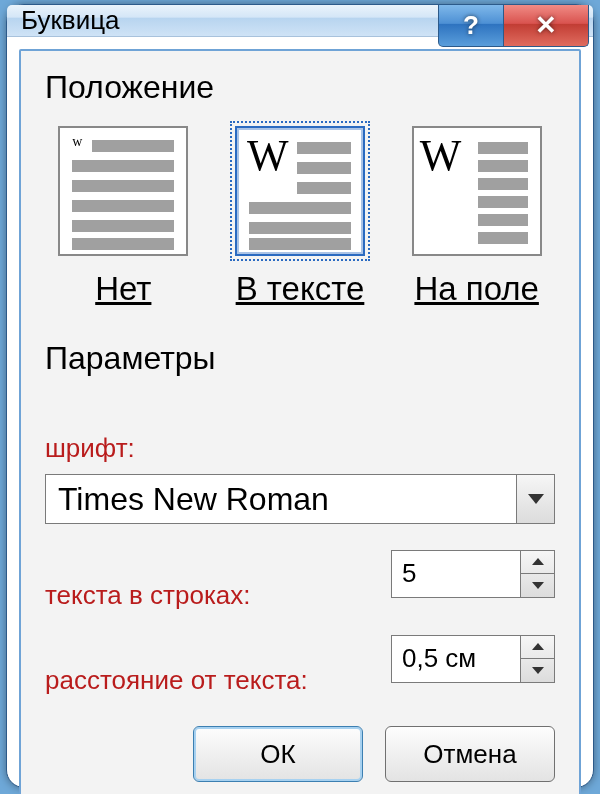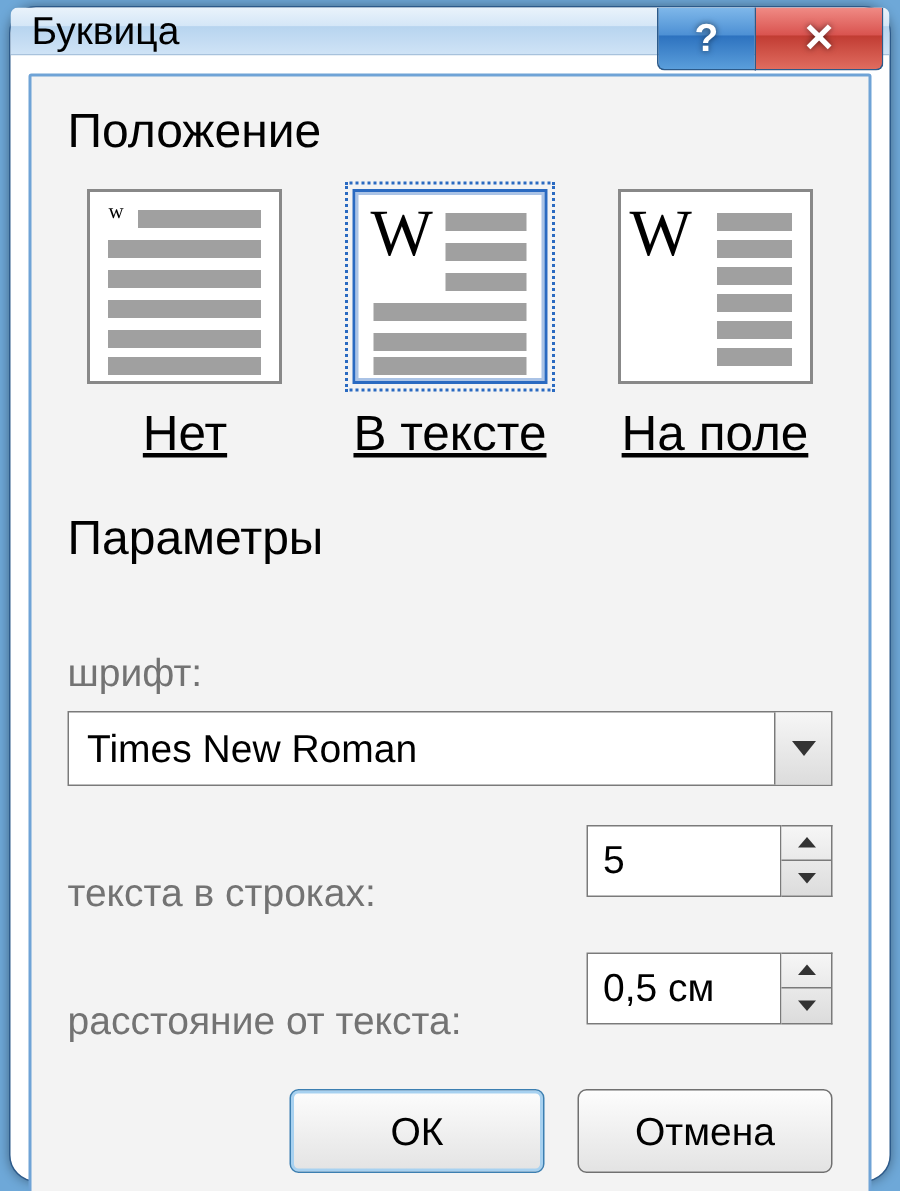--- a/index.html
+++ b/index.html
@@ -142,32 +142,32 @@
 
   
   .params { margin-top: 28px; }
   .row {
     display: flex;
     align-items: center;
     margin: 10px 0;
   }
   .row label {
     font-size: 26px;
-    color: #737373;
+    color: #b91c1c;
     margin-top: 44px;
   }
   .combo {
     width: 100%;
     height: 50px;
     border: 1px solid #7a7a7a;
     background: #fff;
     display: flex;
     align-items: center;
     padding: 0 12px;
-    font-size: 26px;
+    font-size: 32px;
     position: relative;
     margin-top: 6px;
     margin-bottom: 12px;
   }
   .combo .dropbtn {
     position: absolute;
     right: 0; top: 0; bottom: 0;
     width: 38px;
     border-left: 1px solid #7a7a7a;
     background: linear-gradient(to bottom, #f6f6f6, #dcdcdc);

